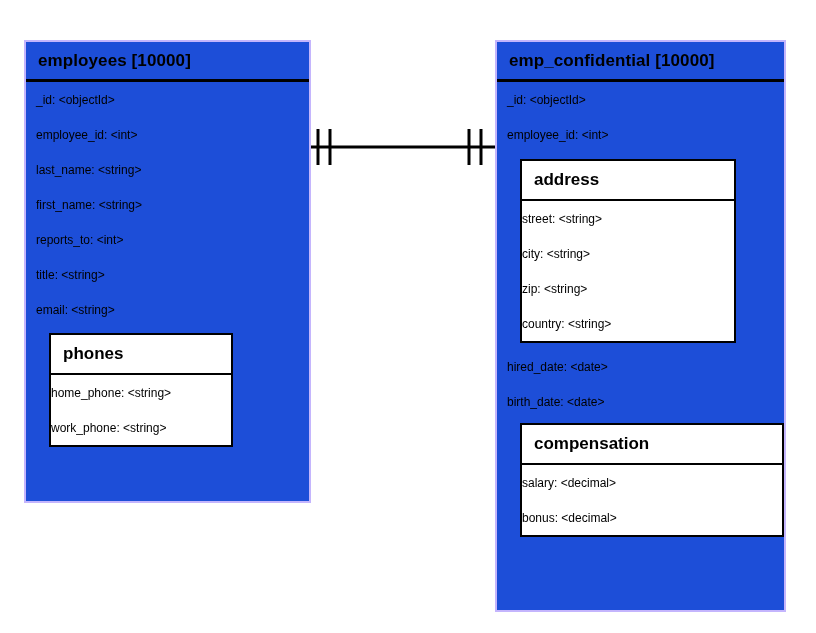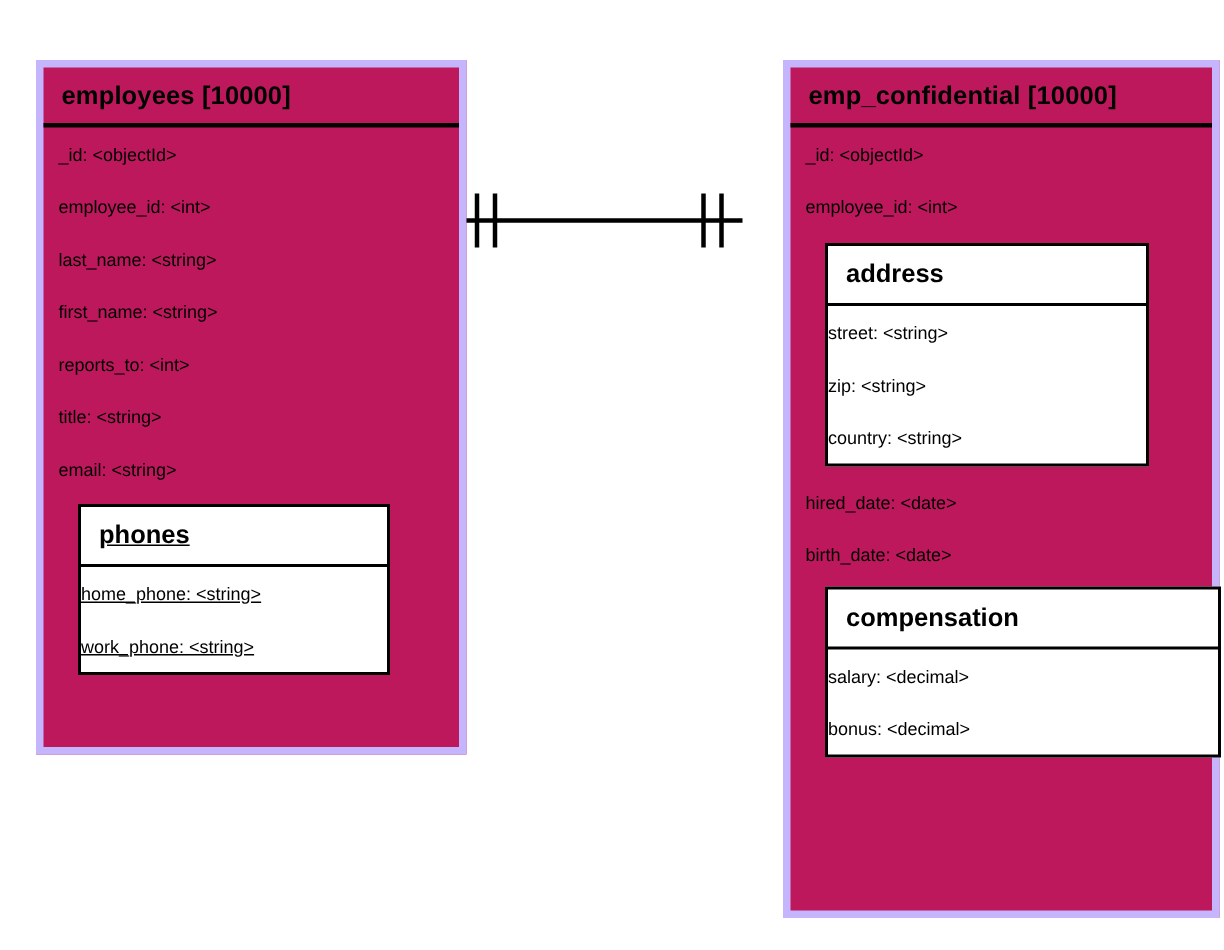--- a/index.html
+++ b/index.html
@@ -21,22 +21,22 @@
     position: absolute;
     left: 0; top: 0;
     width: 816px;
     height: 633px;
   }
 
   
   .entity {
     position: absolute;
     box-sizing: border-box;
-    border: 5px solid #c4b5fd;
-    background: #be185d;
+    border: 2px solid #c4b5fd;
+    background: #1d4ed8;
   }
   .entity > .entity-header {
     box-sizing: border-box;
     height: 40px;
     border-bottom: 3px solid #000000;
     display: flex;
     align-items: center;
     padding-left: 12px;
     font-size: 17px;
     font-weight: bold;
@@ -103,44 +103,45 @@
     <div class="entity-body">
 
       <div class="field">_id: &lt;objectId&gt;</div>
       <div class="field">employee_id: &lt;int&gt;</div>
       <div class="field">last_name: &lt;string&gt;</div>
       <div class="field">first_name: &lt;string&gt;</div>
       <div class="field">reports_to: &lt;int&gt;</div>
       <div class="field">title: &lt;string&gt;</div>
       <div class="field">email: &lt;string&gt;</div>
 
-      <div class="subdoc" style="width:208px; margin-top:6px;text-decoration:underline;">
+      <div class="subdoc" style="width:184px; margin-top:6px;">
         <div class="subdoc-header">phones</div>
         <div>
           <div class="field">home_phone: &lt;string&gt;</div>
           <div class="field">work_phone: &lt;string&gt;</div>
         </div>
       </div>
 
     </div>
   </div>
 
-  <div class="entity" id="entity-emp-confidential" style="left:522px; top:40px; width:291px; height:572px;text-align:center;">
+  <div class="entity" id="entity-emp-confidential" style="left:495px; top:40px; width:291px; height:572px;text-align:center;">
 
     <div class="entity-header">emp_confidential [10000]</div>
 
     <div class="entity-body">
 
       <div class="field">_id: &lt;objectId&gt;</div>
       <div class="field">employee_id: &lt;int&gt;</div>
 
       <div class="subdoc" style="width:216px; margin-top:7px; margin-bottom:6px;">
         <div class="subdoc-header">address</div>
         <div>
           <div class="field">street: &lt;string&gt;</div>
+          <div class="field">city: &lt;string&gt;</div>
           <div class="field">zip: &lt;string&gt;</div>
           <div class="field">country: &lt;string&gt;</div>
         </div>
       </div>
 
       <div class="field">hired_date: &lt;date&gt;</div>
       <div class="field">birth_date: &lt;date&gt;</div>
 
       <div class="subdoc" style="width:264px; margin-top:4px;">
         <div class="subdoc-header">compensation</div>

